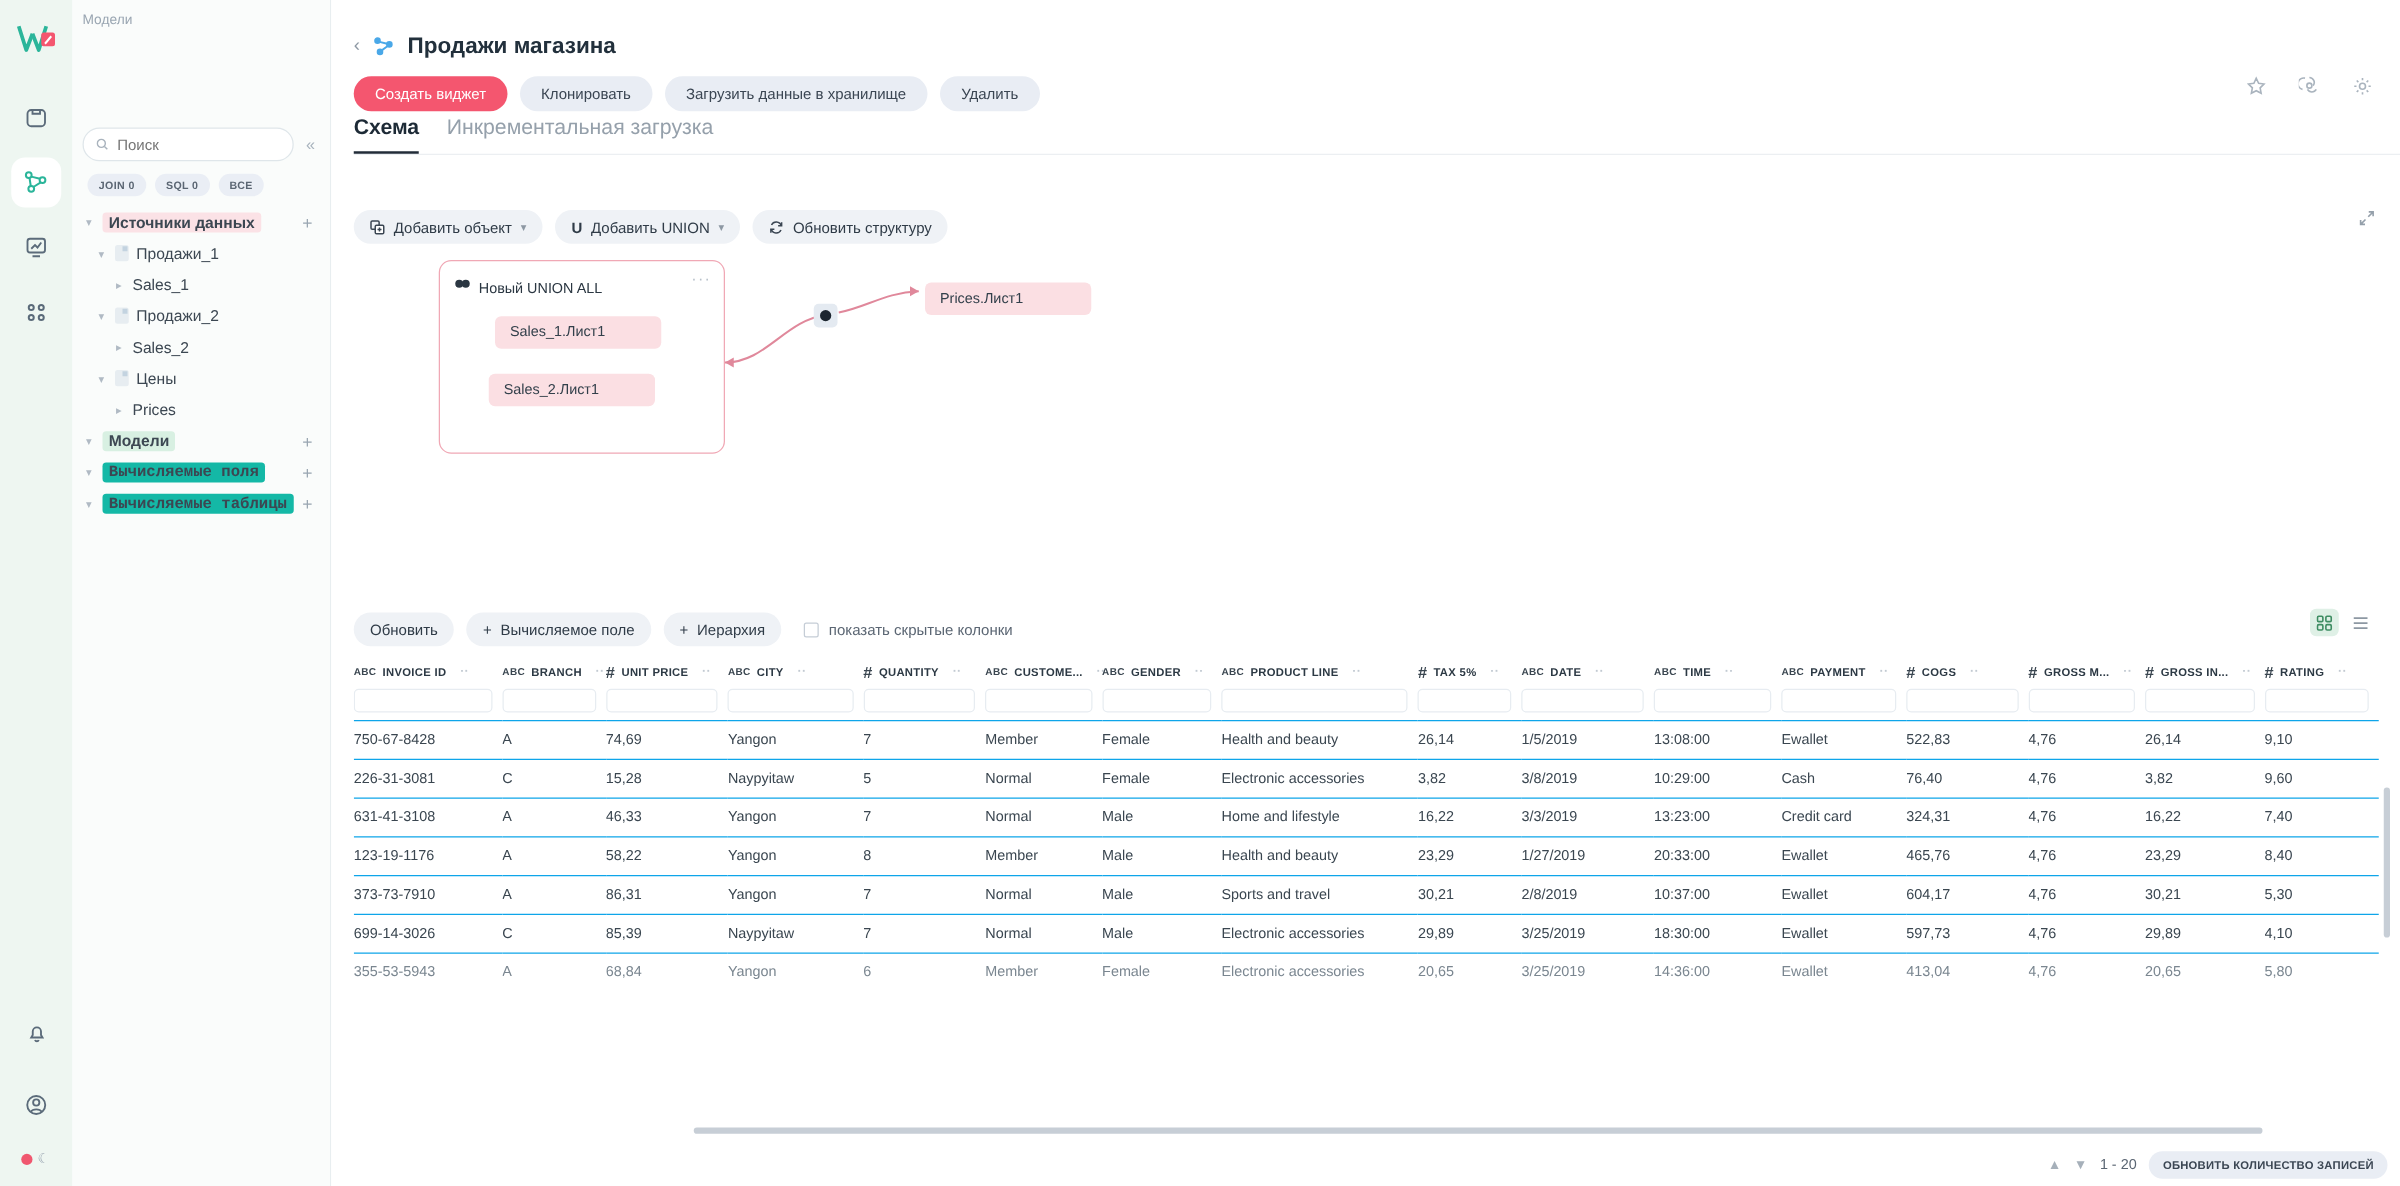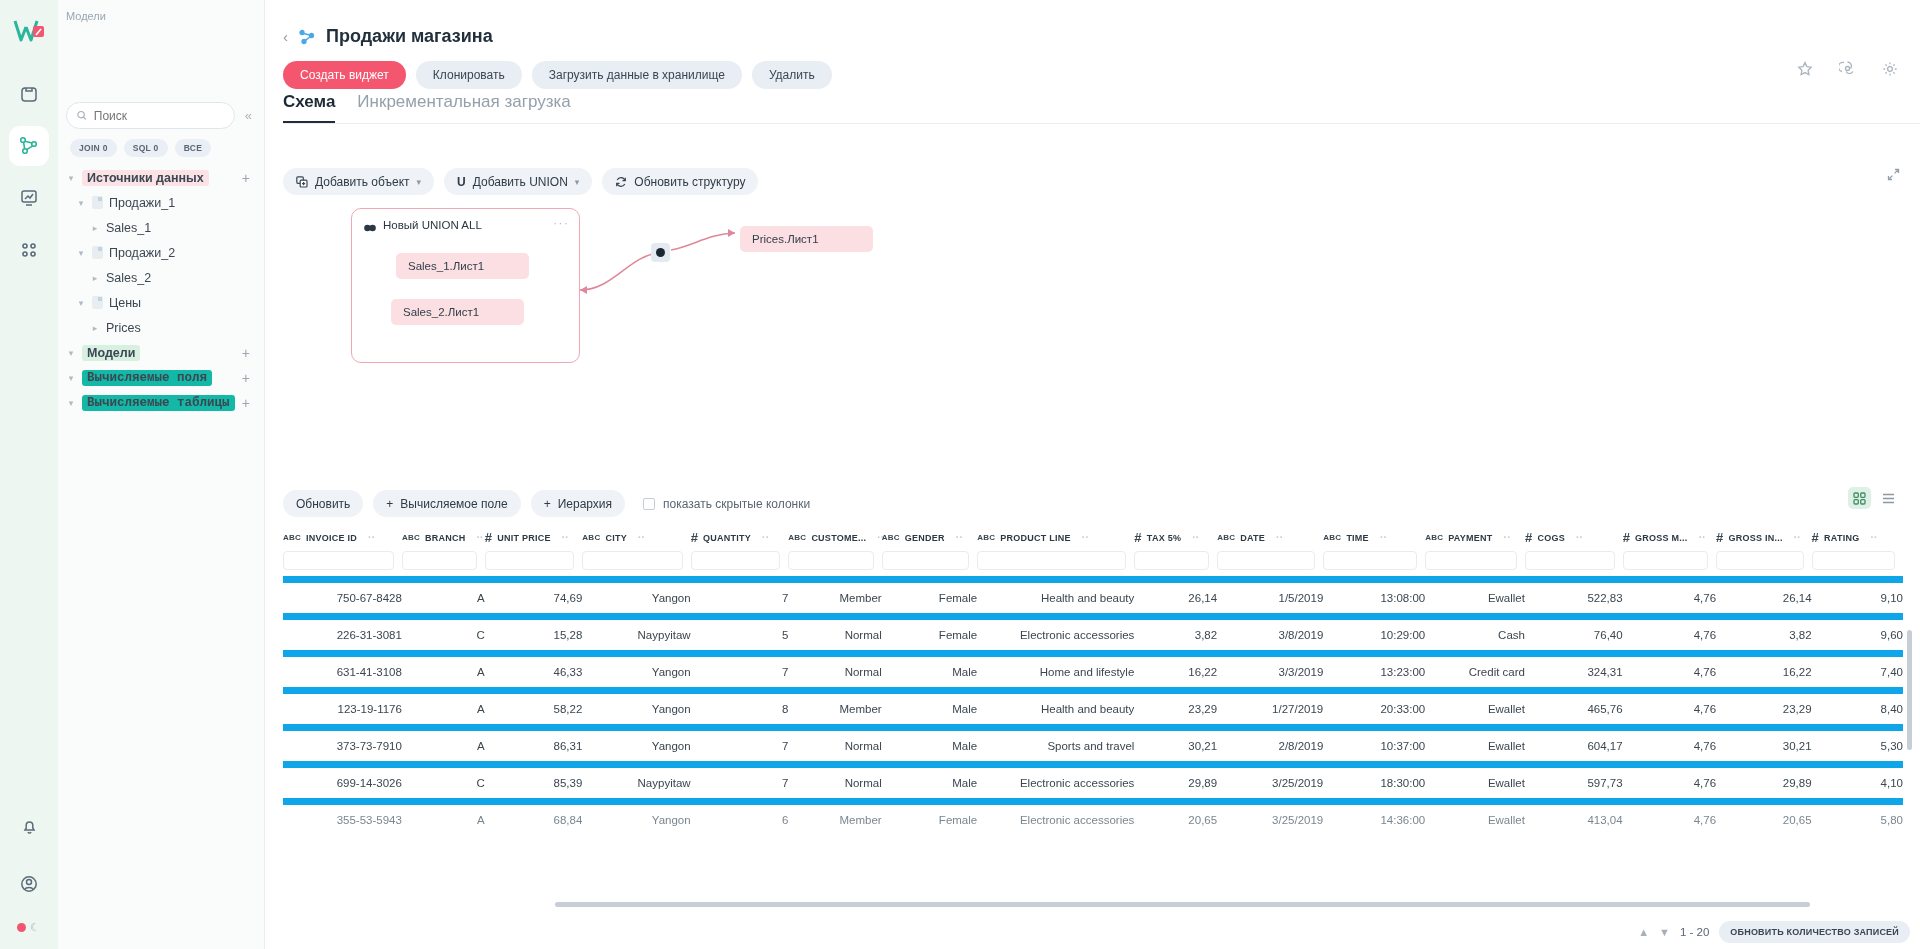--- a/index.html
+++ b/index.html
@@ -101,21 +101,21 @@
     cursor: pointer; font-family: "Liberation Sans", sans-serif;
   }
   .expand-ico { position: absolute; right: 20px; top: 168px; color: #95a0ab; font-size: 13px; cursor:pointer; }
 
   
   .canvas { position: absolute; left: 18px; top: 200px; width: calc(100% - 36px); height: 260px; }
   .union-node {
     position: absolute; left: 68px; top: 8px; width: 229px; height: 155px;
     border: 1.5px solid #f0a8b5; border-radius: 10px; background: #fff;
   }
-  .union-head { display: flex; align-items: flex-start; gap: 7px; padding: 10px 0 0 12px; }
+  .union-head { display: flex; align-items: flex-end; gap: 7px; padding: 10px 0 0 12px; }
   .union-title { font-size: 11.5px; color: #2b3742; }
   .union-dots { position: absolute; right: 10px; top: 6px; color: #b8c1ca; font-size: 13px; letter-spacing:1px; cursor:pointer; }
   .pill {
     position: absolute; background: #fbdfe3; border-radius: 5px; height: 26px;
     display: flex; align-items: center; padding-left: 12px; font-size: 11.5px; color: #33404b;
   }
   .pill-a { left: 44px; top: 44px; width: 133px; }
   .pill-b { left: 39px; top: 90px; width: 133px; }
   .pill-right {
     position: absolute; left: 457px; top: 26px; width: 133px; height: 26px;
@@ -147,21 +147,21 @@
     font-size: 9px; font-weight: bold; color: #2c3views; color:#2c3944; text-align: left;
     padding: 6px 0 6px 0; letter-spacing: .25px; white-space: nowrap;
     border-bottom: 0; vertical-align: middle;
   }
   .th-in { display: flex; align-items: center; gap: 5px; }
   .tico { font-size: 8px; font-weight: bold; color: #3a4650; }
   .tico.hash { font-size: 13px; font-weight: bold; }
   .th-dots { color: #c2cad2; font-size: 10px; padding-left: 6px; }
   .filter-row td { padding: 0 8px 6px 0; }
   .filter-cell { height: 19px; border: 1px solid #e7ecf1; border-radius: 4px; background: #fff; }
-  tbody tr { border-top: 7px solid #0ea5e9; text-align: right; }
+  tbody tr { border-top: 1px solid #0ea5e9; }
   tbody td {
     font-size: 11.5px; color: #3a4650; padding: 9px 0; white-space: nowrap; overflow: hidden;
   }
   tbody tr.partial td { color: #7a8690; }
 
   .hscroll {
     position: absolute; left: 290px; bottom: 42px; width: 1255px; height: 5px;
     background: #c7ced6; border-radius: 3px;
   }
   .vscroll {

